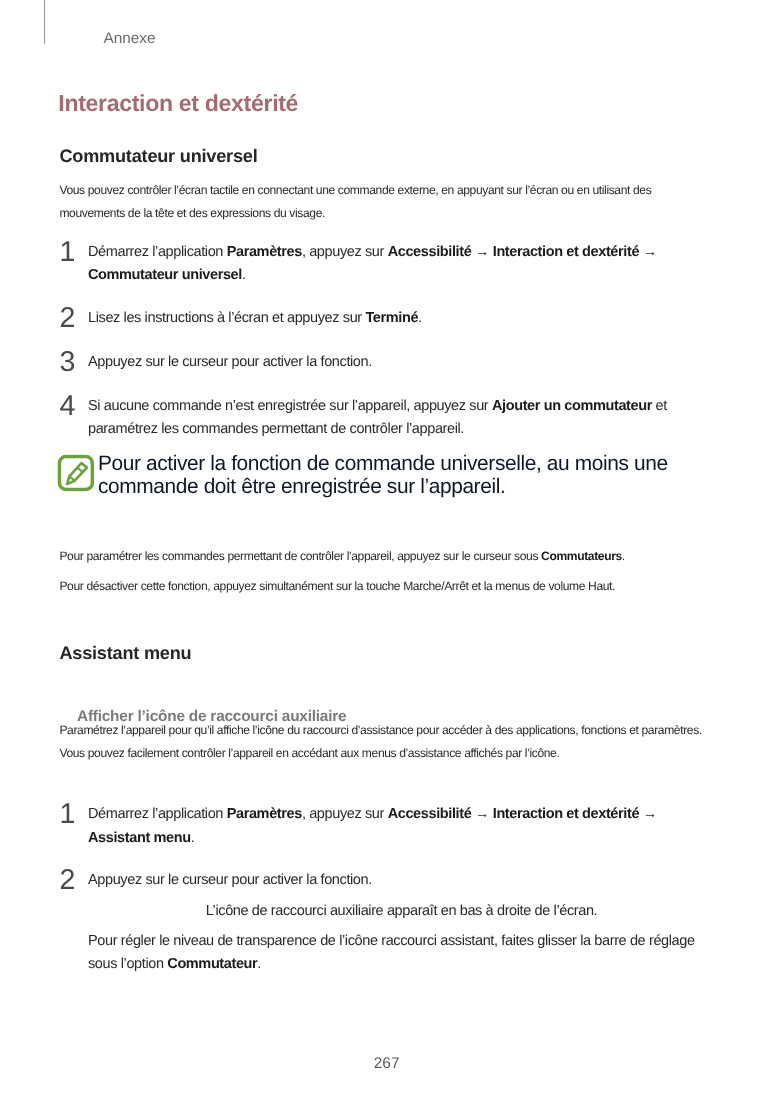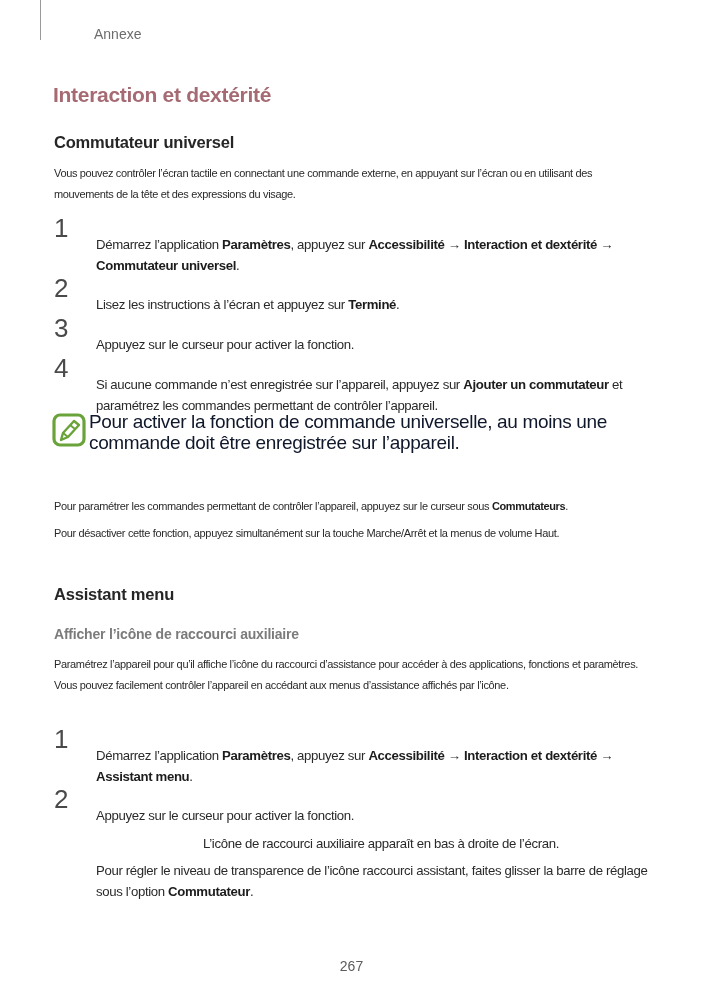--- a/index.html
+++ b/index.html
@@ -15,35 +15,35 @@
     }
     .page-title {
       position: absolute; left: 53px; top: 83px; font-size: 21px; font-weight: bold;
       color: #a56a72; margin: 0; letter-spacing: -0.3px;
     }
     .section-heading {
       position: absolute; left: 54px; font-size: 16.5px; font-weight: bold; color: #262626; margin: 0;
       letter-spacing: -0.2px;
     }
     .sub-heading {
-      position: absolute; left: 54px; font-size: 14px; font-weight: bold; color: #7b7b7b; margin: 0;
+      position: absolute; left: 54px; font-size: 14px; font-weight: bold; color: #7b7b7b; margin: 16px;
       letter-spacing: -0.2px;
     }
     .para {
       position: absolute; left: 54px; width: 600px; font-size: 11px; line-height: 20.5px; margin: 0;
       letter-spacing: -0.35px; color: #2a2a2a;
     }
     .para b { font-weight: bold; color: #1c1c1c; }
     .step { position: absolute; left: 54px; width: 600px; }
     .step-num {
       position: absolute; left: 0; top: -6px; font-size: 26px; color: #4a4a4a; font-weight: normal;
       width: 20px; text-align: left; font-family: "Liberation Sans", sans-serif;
     }
     .step-text {
-      position: absolute; left: 26px; width: 570px; font-size: 13.2px; line-height: 20.5px; margin: 16px;
+      position: absolute; left: 26px; width: 570px; font-size: 13.2px; line-height: 20.5px; margin: 0;
       letter-spacing: -0.35px; color: #2a2a2a;
     }
     .step-text b { font-weight: bold; color: #1c1c1c; }
     .note-icon {
       position: absolute; left: 52px; top: 413px; width: 34px; height: 34px;
     }
     .note-text {
       position: absolute; left: 89px; top: 412px; width: 545px; font-size: 19px; line-height: 20.5px;
       margin: 0; letter-spacing: -0.35px; color: #0f172a;
     }

